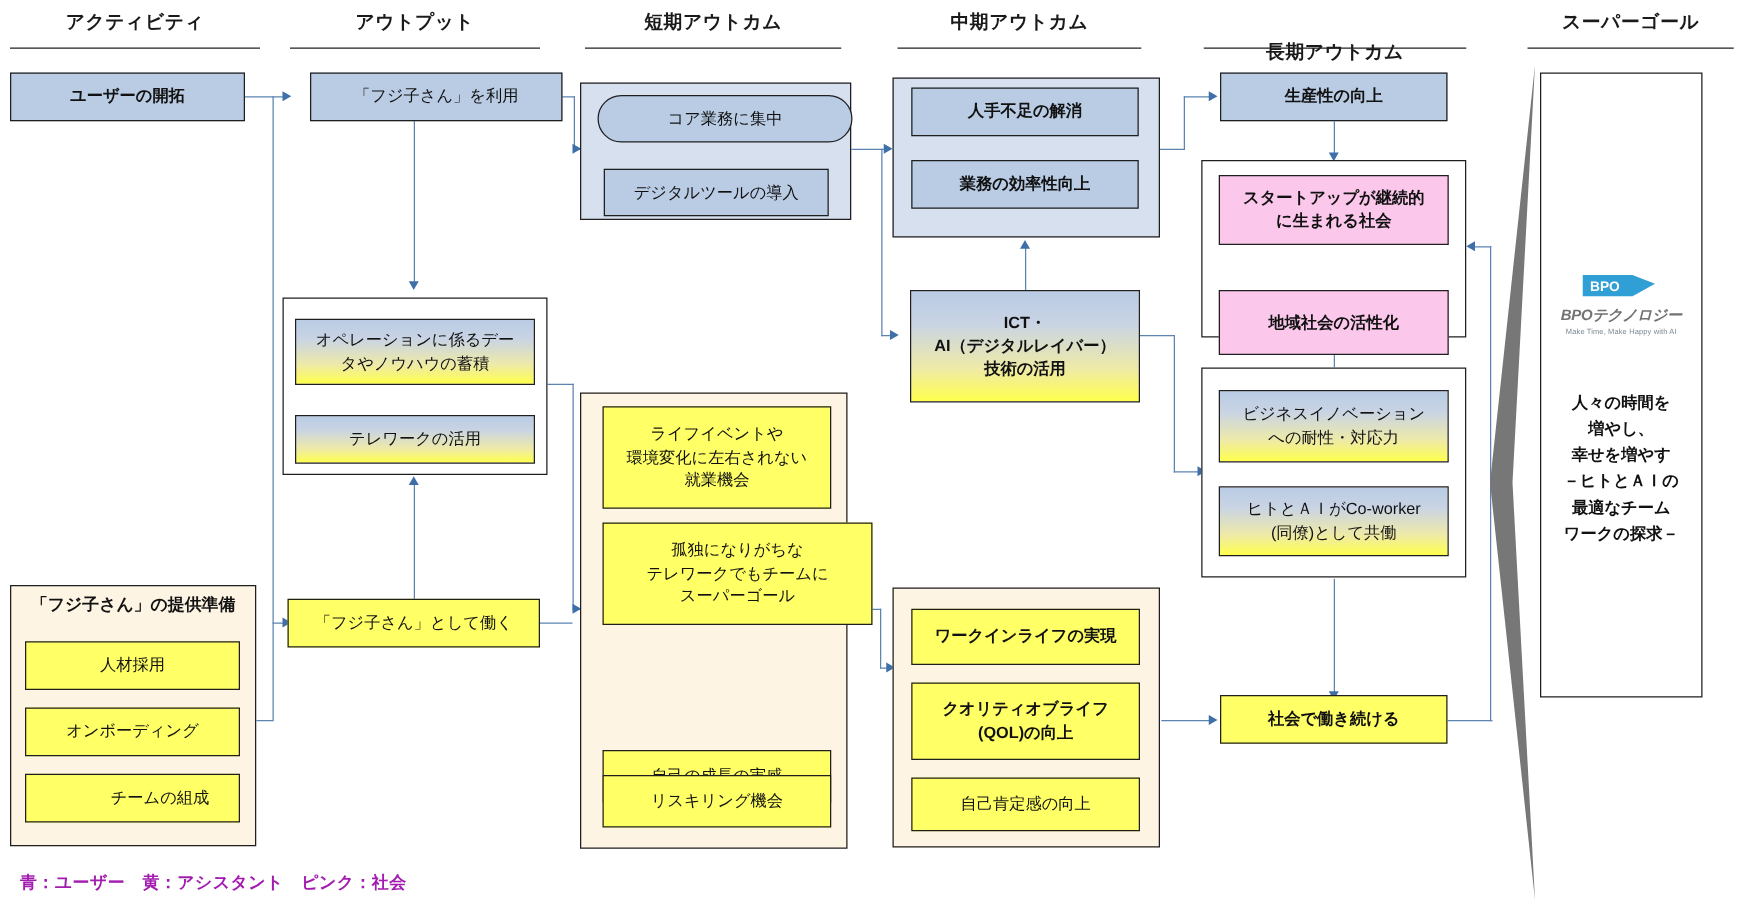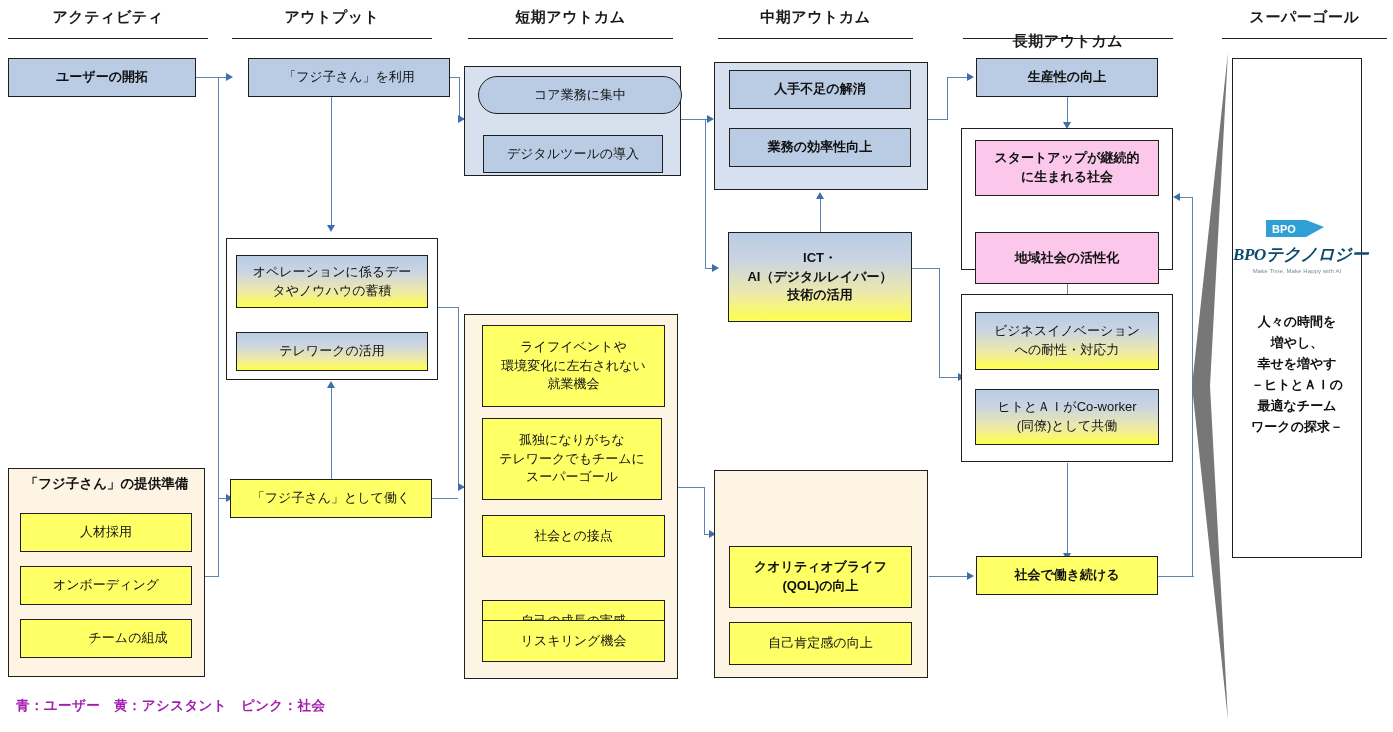--- a/index.html
+++ b/index.html
@@ -92,25 +92,24 @@
     width:100%;
   }
   .logo-flag{
     position:relative;
     display:inline-block;
     width:62px;height:20px;
   }
   .logo-word{
     font-style:italic;
     font-weight:bold;
-    font-size:17px;
-    color:#0c4a6e;
+    font-size:12px;
+    color:#737373;
     letter-spacing:-.3px;
     white-space:nowrap;
-    font-family:Liberation Serif, serif;
   }
   .logo-tag{
     font-size:6px;
     color:#7d8a93;
     letter-spacing:.1px;
     margin-top:2px;
     white-space:nowrap;
   }
   #goal-text{
     position:absolute;
@@ -247,40 +246,40 @@
   <div class="group blue-grp" style="left:464px;top:66px;width:217px;height:110px;"></div>
   <div class="node blue" style="left:478px;top:76px;width:204px;height:38px;border-radius:19px;">コア業務に集中</div>
   <div class="node blue" style="left:483px;top:135px;width:180px;height:38px;">デジタルツールの導入</div>
 
   <div class="group cream" style="left:464px;top:314px;width:214px;height:365px;"></div>
   <div class="node yellow" style="left:482px;top:325px;width:183px;height:82px;flex-direction:column;">
     <span>ライフイベントや</span>
     <span>環境変化に左右されない</span>
     <span>就業機会</span>
   </div>
-  <div class="node yellow" style="left:482px;top:418px;width:180px;height:82px;flex-direction:column;">
+  <div class="node yellow" style="left:482px;top:418px;width:216px;height:82px;flex-direction:column;">
     <span>孤独になりがちな</span>
     <span>テレワークでもチームに</span>
     <span>スーパーゴール</span>
   </div>
-  <div class="node yellow" style="left:482px;top:515px;width:183px;height:42px;">社会との接点</div>
   <div class="node yellow" style="left:482px;top:600px;width:183px;height:42px;">自己の成長の実感</div>
   <div class="node yellow" style="left:482px;top:620px;width:183px;height:42px;">リスキリング機会</div>
 
   <div class="group blue-grp" style="left:714px;top:62px;width:214px;height:128px;"></div>
   <div class="node blue bold" style="left:729px;top:70px;width:182px;height:39px;">人手不足の解消</div>
   <div class="node blue bold" style="left:729px;top:128px;width:182px;height:39px;">業務の効率性向上</div>
 
   <div class="node grad bold" style="left:728px;top:232px;width:184px;height:90px;flex-direction:column;">
     <span>ICT・</span>
     <span>AI（デジタルレイバー）</span>
     <span>技術の活用</span>
   </div>
 
   <div class="group cream" style="left:714px;top:470px;width:214px;height:208px;"></div>
+  <div class="node yellow bold" style="left:729px;top:487px;width:183px;height:45px;">ワークインライフの実現</div>
   <div class="node yellow bold" style="left:729px;top:546px;width:183px;height:62px;flex-direction:column;">
     <span>クオリティオブライフ</span>
     <span>(QOL)の向上</span>
   </div>
   <div class="node yellow" style="left:729px;top:622px;width:183px;height:43px;">自己肯定感の向上</div>
 
   <div class="node blue bold" style="left:976px;top:58px;width:182px;height:39px;">生産性の向上</div>
 
   <div class="group white" style="left:961px;top:128px;width:212px;height:142px;"></div>
   <div class="node pink bold" style="left:975px;top:140px;width:184px;height:56px;flex-direction:column;">

